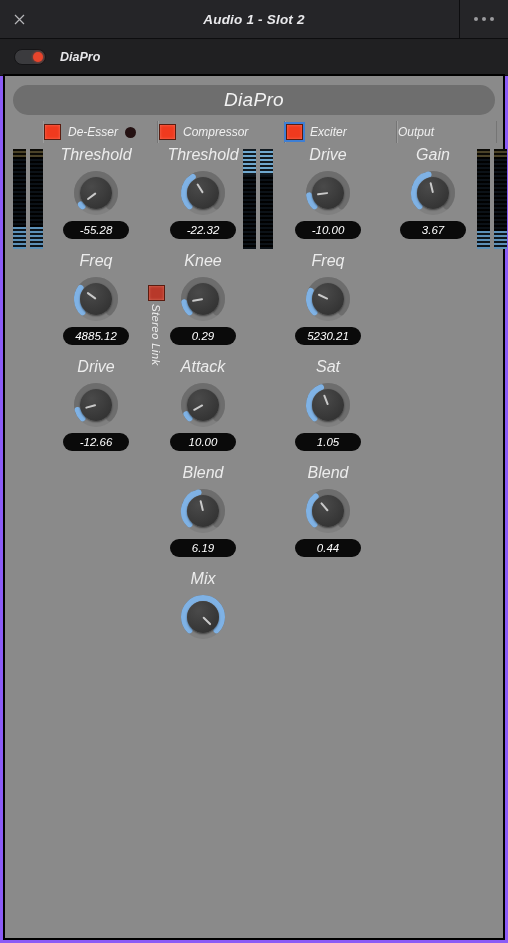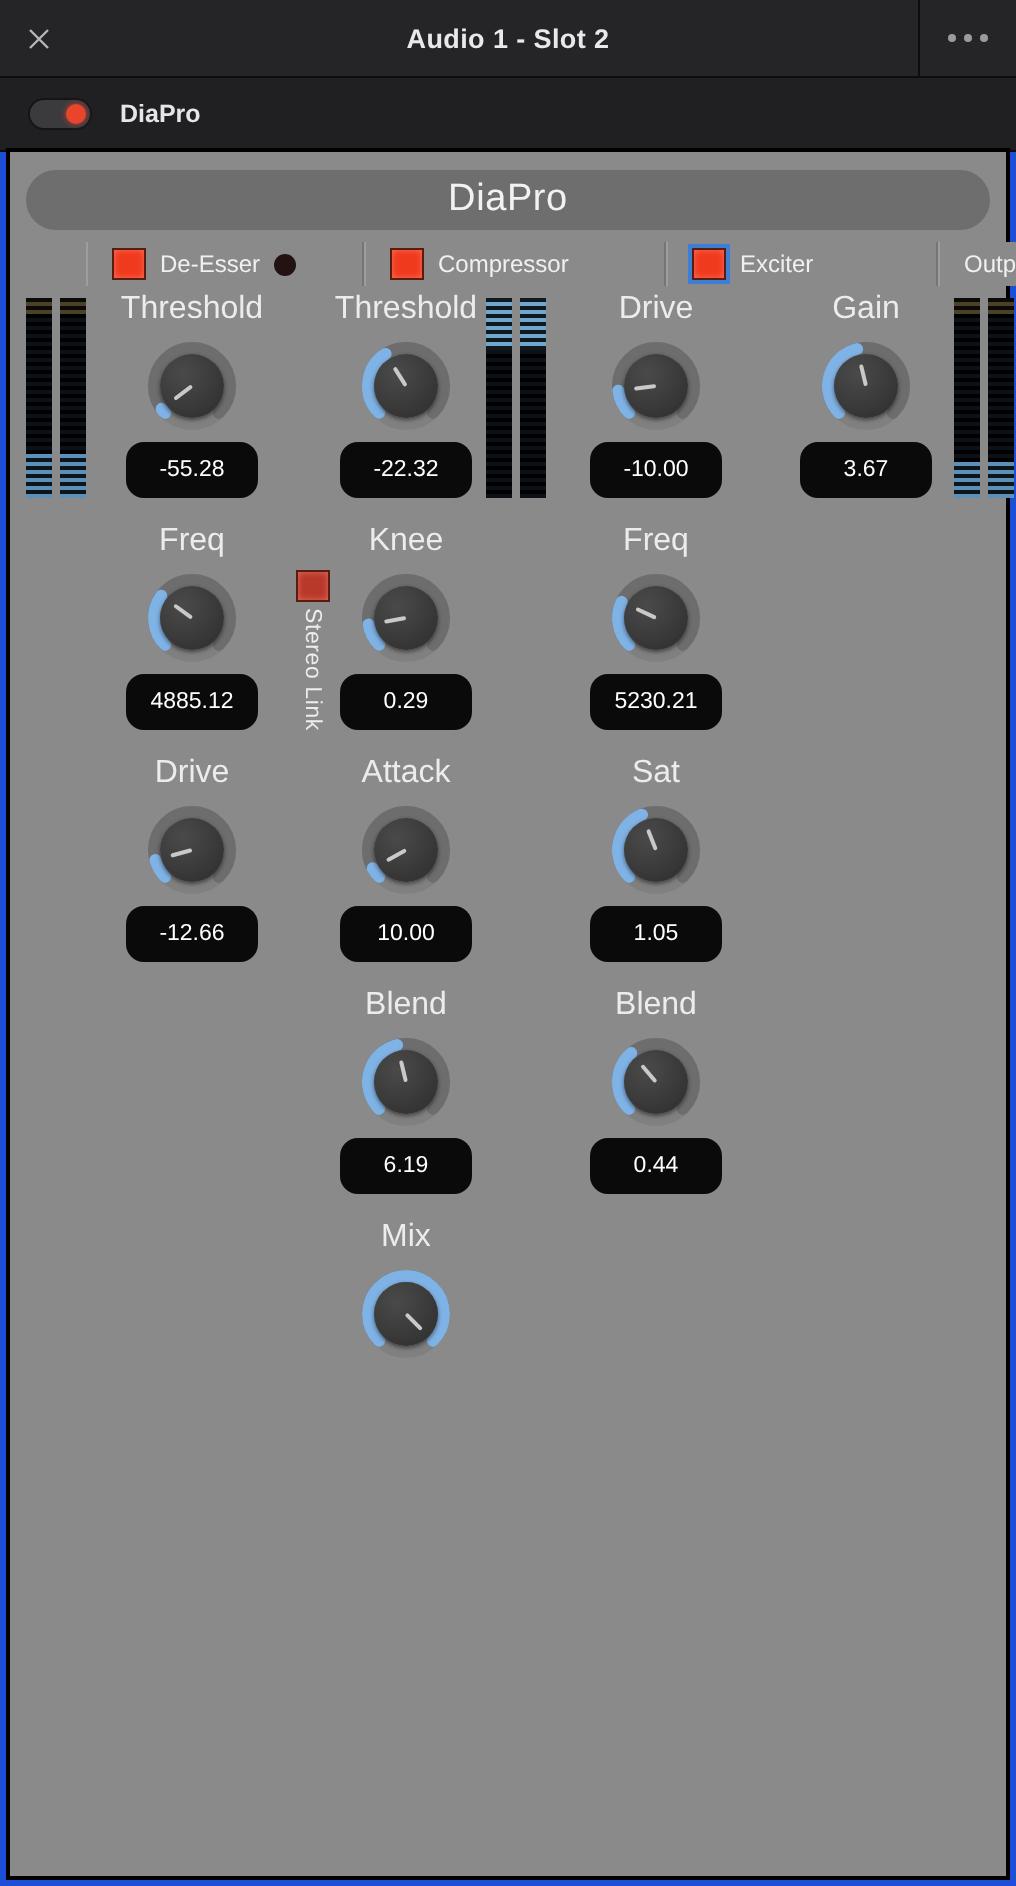--- a/index.html
+++ b/index.html
@@ -1,21 +1,21 @@
 <!DOCTYPE html>
 <html><head>
 <meta charset="utf-8">
 <style>
   html,body{margin:0;padding:0;background:#1b1b1d;}
   body{
     width:508px;height:943px;overflow:hidden;
     font-family:"Liberation Sans", sans-serif;
     -webkit-font-smoothing:antialiased;
   }
-  .window{position:relative;width:508px;height:943px;background:#1d4ed8;box-sizing:border-box;}
+  .window{position:relative;width:508px;height:943px;background:#8b5cf6;box-sizing:border-box;font-style:italic;}
 
   
   .titlebar{
     position:relative;height:38px;background:#252528;
     border-bottom:1px solid #0d0d0f;
     display:flex;align-items:center;
   }
   .close-btn{
     width:38px;height:38px;display:flex;align-items:center;justify-content:center;
     color:#b6b6b9;font-size:14px;line-height:1;
@@ -56,21 +56,21 @@
     margin:9px 8px 6px 8px;height:30px;border-radius:15px;
     background:#6e6e6e;
     display:flex;align-items:center;justify-content:center;
     color:#f2f2f2;font-size:19px;font-weight:normal;letter-spacing:.3px;
   }
 
   
   .tabbar{display:flex;align-items:stretch;height:22px;margin:0 6px 0 38px;}
   .tab{
     display:flex;align-items:center;gap:7px;
-    padding:0 12px;background:#8a8a8a;
+    padding:0 0;background:#8a8a8a;
     border-left:1px solid #9d9d9d;border-right:1px solid #757575;
     color:#f0f0f0;font-size:12px;white-space:nowrap;
   }
   .tab.deesser{flex:0 0 113px;}
   .tab.compressor{flex:0 0 125px;}
   .tab.exciter{flex:0 0 110px;}
   .tab.output{flex:1 1 auto;justify-content:flex-start;}
   .ledbtn{
     width:15px;height:14px;background:#f03a1e;border:1px solid #5a1c10;
     box-shadow:inset 0 0 3px rgba(255,160,140,.55);flex:0 0 auto;
@@ -107,21 +107,21 @@
     position:absolute;left:9px;top:9px;width:32px;height:32px;border-radius:50%;
     background:radial-gradient(circle at 36% 30%, #4a4a4a 0%, #3a3a3a 55%, #2c2c2c 100%);
     box-shadow:0 1px 2px rgba(0,0,0,.5);
   }
   .knob .pointer{
     position:absolute;left:50%;top:50%;width:2px;height:11px;
     background:#c9c9c9;border-radius:1px;
     transform-origin:50% 0%;
   }
   .valbox{
-    margin:0 auto;width:66px;height:28px;border-radius:9px;background:#0a0a0a;
+    margin:0 auto;width:66px;height:18px;border-radius:9px;background:#0a0a0a;
     display:flex;align-items:center;justify-content:center;
     color:#ffffff;font-size:11.5px;
   }
   .stereolink{
     position:absolute;left:141px;top:142px;width:22px;
   }
   .stereolink .ledbtn{margin:0 auto 3px 2px;}
   .stereolink .vtext{
     writing-mode:vertical-rl;text-orientation:mixed;
     color:#ececec;font-size:11.5px;letter-spacing:.3px;margin-left:4px;

